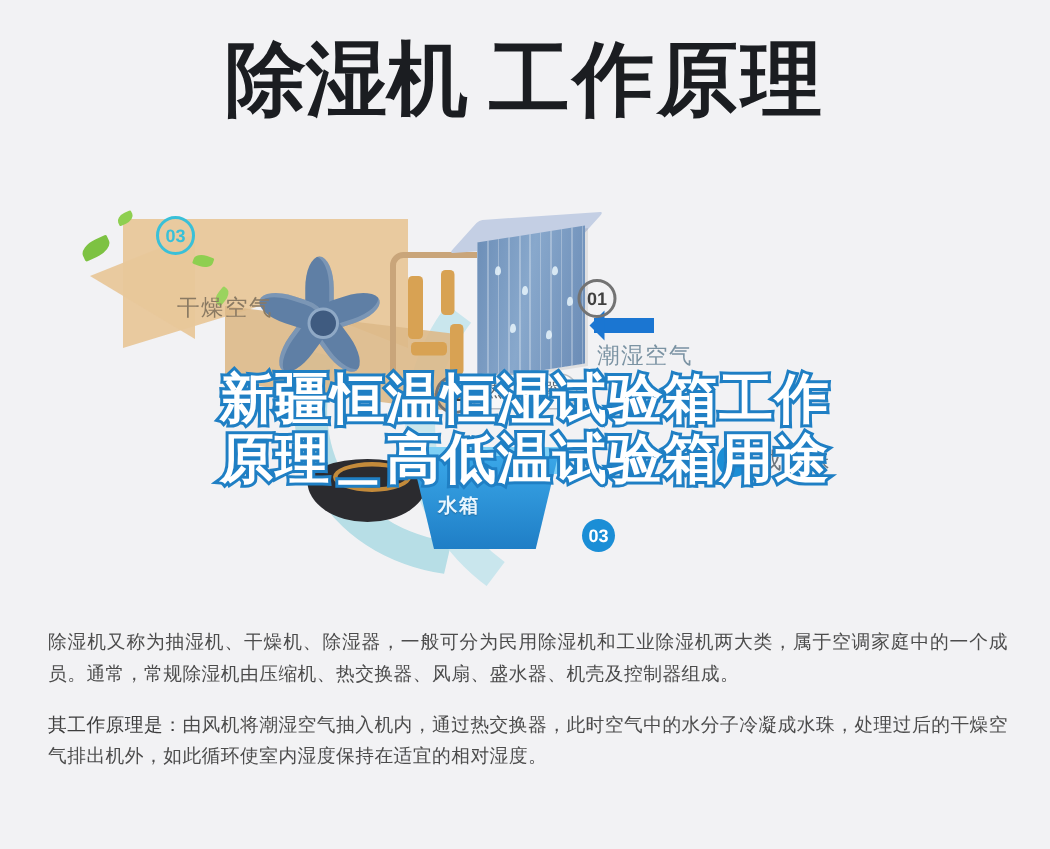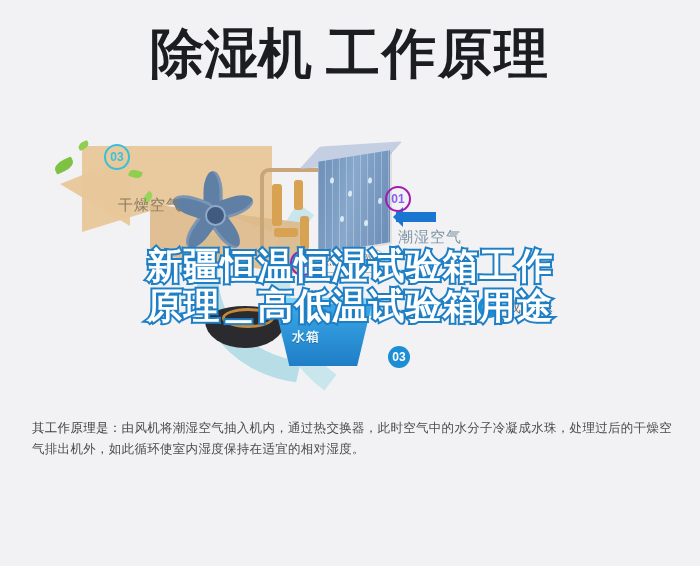--- a/index.html
+++ b/index.html
@@ -137,21 +137,21 @@
   .badge{
     position:absolute;width:22px;height:22px;border-radius:50%;
     font-size:12px;font-weight:bold;color:#fff;
     display:flex;align-items:center;justify-content:center;
     letter-spacing:0px;
   }
   .badge.hollow{
     background:transparent;border:2px solid #39c0d8;color:#39c0d8;
   }
   .badge.hollow-blue{
-    background:transparent;border:2px solid #a21caf;color:#8b5cf6;
+    background:transparent;border:2px solid #737373;color:#404040;
   }
   .badge.solid{background:#1b8ed6;color:#fff;}
 
   .lab{position:absolute;color:#6f7d86;font-size:15px;letter-spacing:1px;white-space:nowrap;}
   .lab.dry{color:#8a7a63;}
   .lab.humid{color:#7b93a3;}
 
   .callout{
     position:absolute;left:313px;top:141px;
     padding:2px 9px 3px;border:1px solid #b9bfc6;border-radius:11px;
@@ -276,16 +276,17 @@
       <span class="badge solid">03</span>
     </div>
   </div>
 
   <div class="watermark">
     <div class="wm-line">新疆恒温恒湿试验箱工作</div>
     <div class="wm-line">原理＿高低温试验箱用途</div>
   </div>
 
   <div class="copy">
+    <p class="para">除湿机又称为抽湿机、干燥机、除湿器，一般可分为民用除湿机和工业除湿机两大类，属于空调家庭中的一个成员。通常，常规除湿机由压缩机、热交换器、风扇、盛水器、机壳及控制器组成。</p>
     <p class="para"><b>其工作原理是：</b><span>由风机将潮湿空气抽入机内，通过热交换器，此时空气中的水分子冷凝成水珠，处理过后的干燥空气排出机外，如此循环使室内湿度保持在适宜的相对湿度。</span></p>
   </div>
 
 </div>
 
 </body></html>

